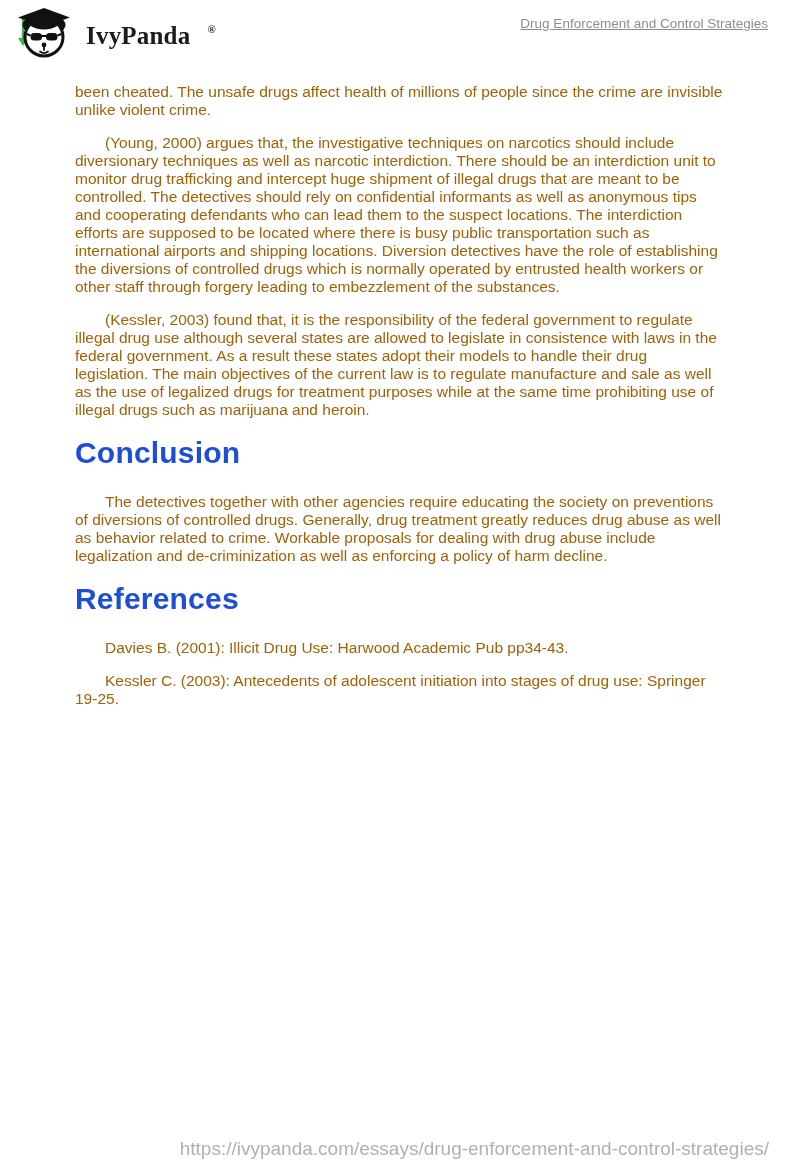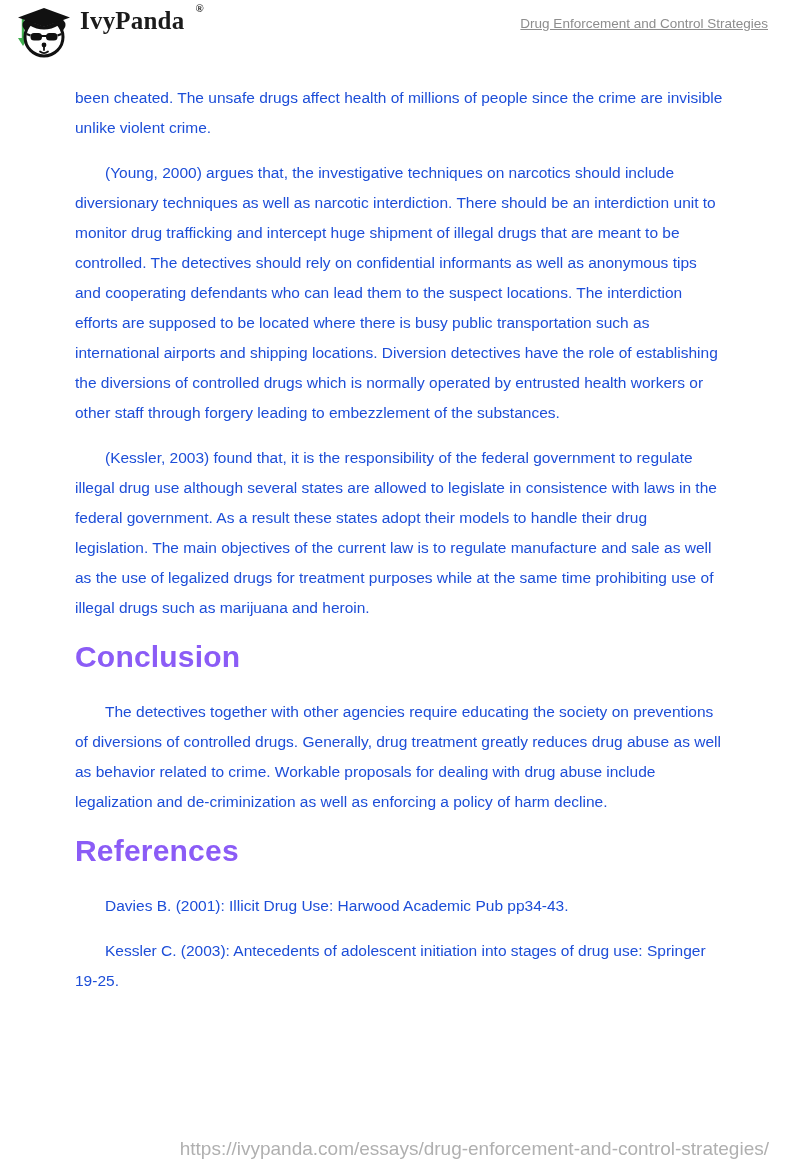--- a/index.html
+++ b/index.html
@@ -19,22 +19,22 @@
   .header {
     display: flex;
     justify-content: space-between;
     align-items: flex-start;
     padding: 8px 32px 0 14px;
     height: 56px;
     box-sizing: border-box;
   }
   .logo {
     display: flex;
-    align-items: flex-start;
-    gap: 10px;
+    align-items: center;
+    gap: 16px;
     cursor: pointer;
   }
   .logo-text {
     font-family: "Liberation Serif", "DejaVu Serif", serif;
     font-weight: bold;
     font-size: 25px;
     color: #1b1b1b;
     letter-spacing: 0.2px;
     line-height: 1;
   }
@@ -53,34 +53,34 @@
     color: #8d8d8d;
     margin-top: 8px;
     text-decoration: underline;
   }
   
   .content {
     padding: 12px 77px 0 75px;
   }
   .content p {
     font-size: 15.5px;
-    line-height: 30px;
-    color: #1d4ed8;
+    line-height: 18px;
+    color: #a16207;
     margin: 15px 0;
     text-indent: 30px;
     text-align: left;
   }
   .content p.continued {
     text-indent: 0;
   }
   .content h1 {
     font-size: 30px;
     line-height: 36px;
     font-weight: bold;
-    color: #8b5cf6;
+    color: #1d4ed8;
     margin: 16px 0 22px 0;
     letter-spacing: 0.2px;
   }
   
   .footer-url {
     position: absolute;
     right: 31px;
     bottom: 0;
     font-size: 19px;
     color: #b0b0b0;

